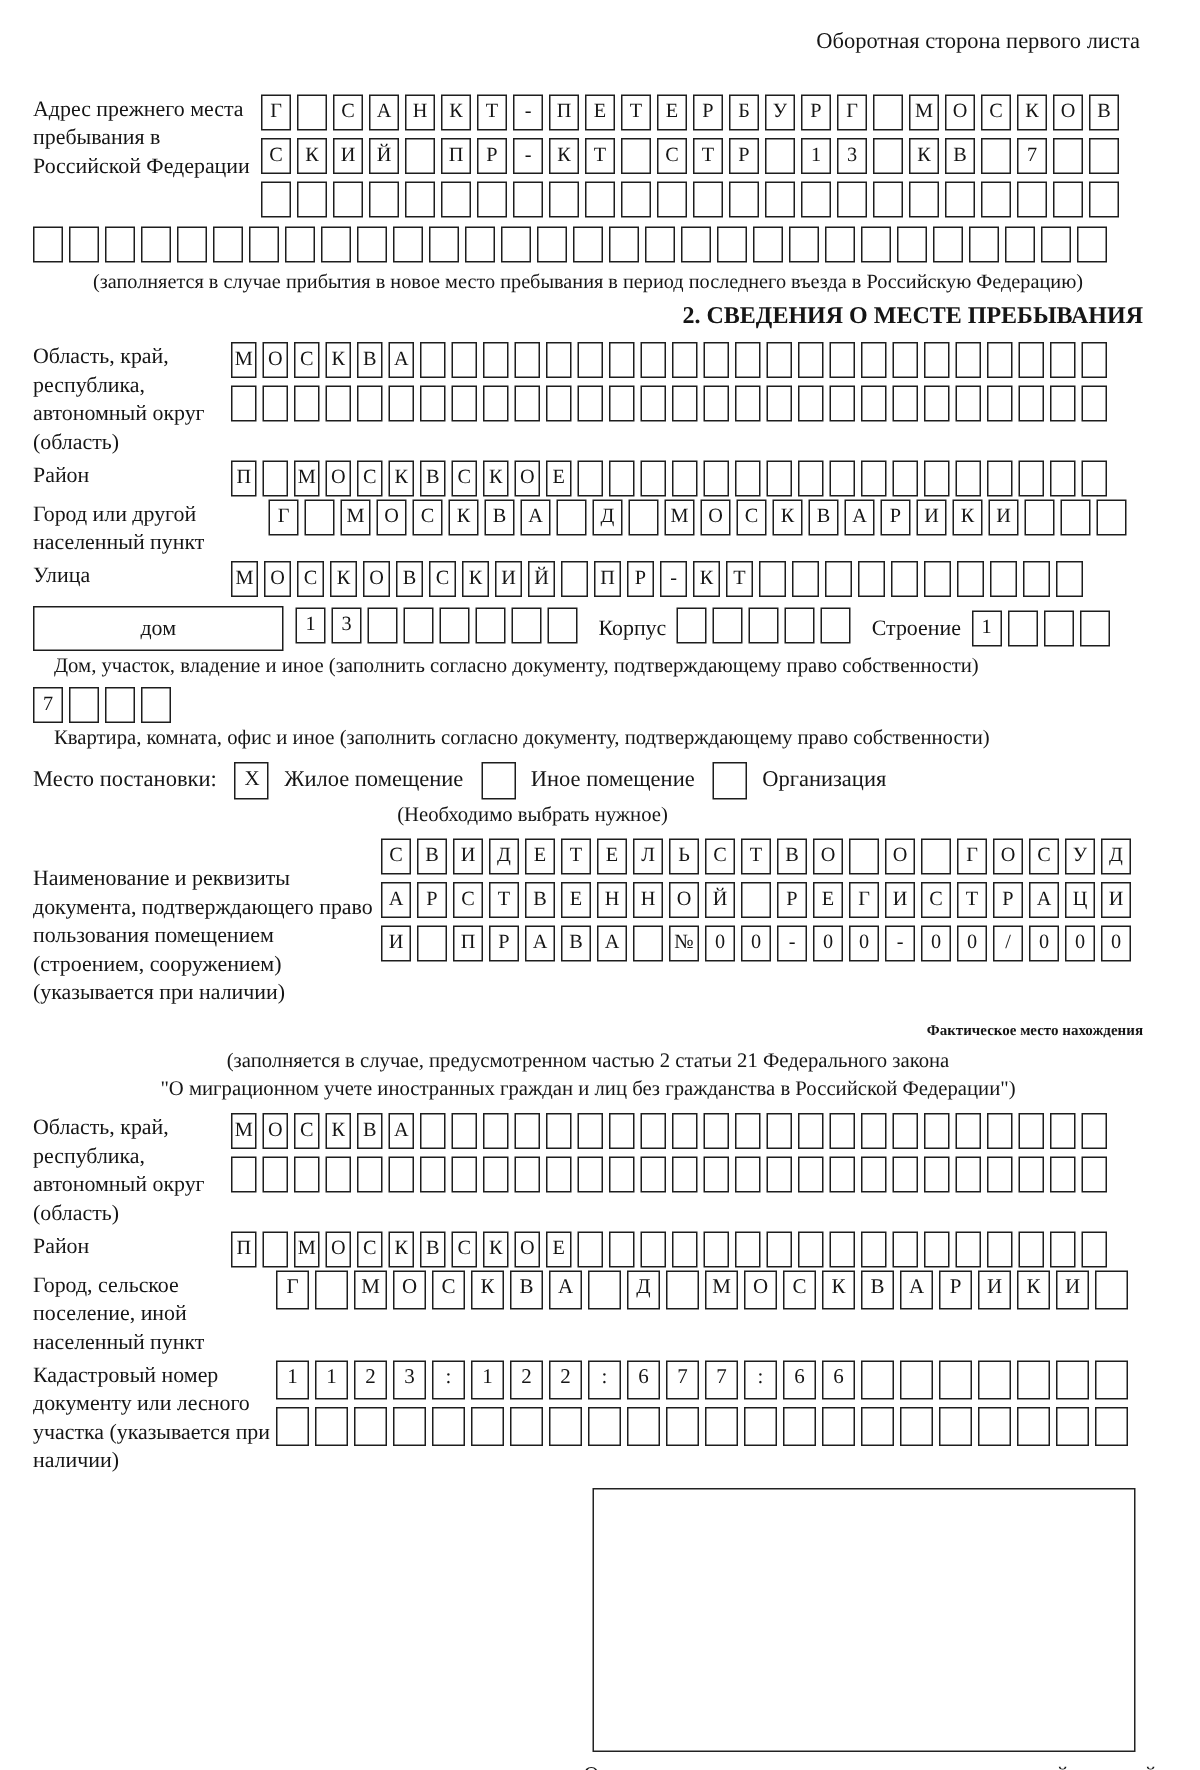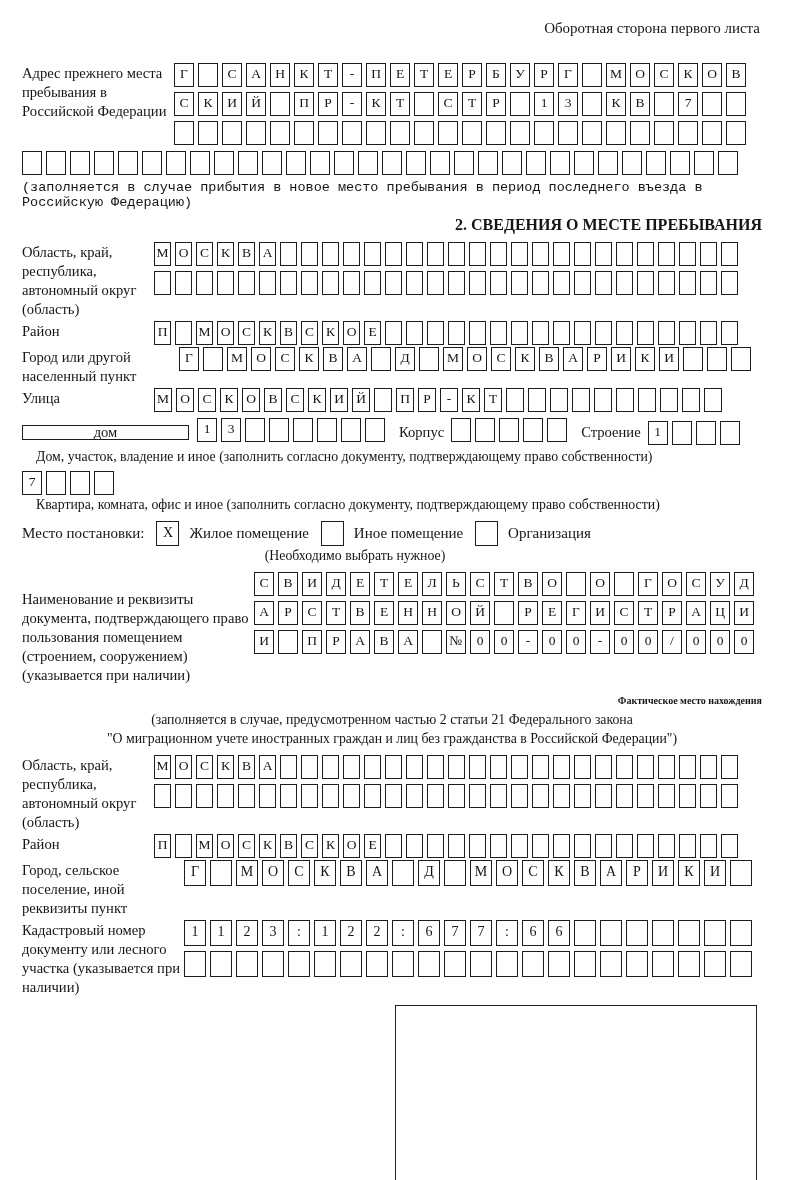--- a/index.html
+++ b/index.html
@@ -21,27 +21,27 @@
   .boxrow:last-child{margin-bottom:0;}
   .cell{flex:none;display:inline-block;box-sizing:border-box;border:1.6px solid #1d1d1d;
         height:24px;background:#fff;text-align:center;font-size:13.5px;line-height:20px;}
   .r24 .cell{width:20px;}
   .r30 .cell{width:20px;}
   .r28 .cell{width:17px;}
   .r26 .cell{width:18px;}
   .r21 .cell{width:20px;}
   .r22 .cell{width:22px;height:26px;line-height:22px;font-size:14px;}
 
-  .caption{font-size:13.5px;text-align:left;margin:3px 0 4px 0;font-family:Liberation Mono, monospace;}
+  .caption{font-size:13.5px;text-align:center;margin:3px 0 4px 0;}
   .sec-title{font-size:16px;font-weight:bold;text-align:right;margin:6px 0 8px 0;}
   .fact-title{font-size:10px;font-weight:bold;text-align:right;margin:10px 0 6px 0;}
   .note-c{font-size:13.8px;text-align:center;margin:0 0 3px 0;}
 
   .houserow{display:flex;align-items:center;margin:6px 0 2px 0;}
-  .labelbox{box-sizing:border-box;border:1.7px solid #1d1d1d;height:15px;
+  .labelbox{box-sizing:border-box;border:1.7px solid #1d1d1d;height:30px;
             display:flex;align-items:center;justify-content:center;
             font-size:14.6px;flex:none;}
   .lb167{width:167px;margin-right:8px;}
   .lb200{width:200px;margin-right:8px;}
   .inline-lbl{font-size:14.6px;margin:0 7px 0 14px;flex:none;}
   .subnote{font-size:13.8px;margin:2px 0 6px 14px;}
 
   .stayrow{display:flex;align-items:center;font-size:15px;margin:8px 0 2px 0;}
   .checkbox{box-sizing:border-box;flex:none;width:23px;height:25px;border:1.7px solid #1d1d1d;
             text-align:center;font-size:14px;line-height:21px;margin:0 10px 0 12px;}
@@ -566,21 +566,21 @@
         <span class="cell"></span>
         <span class="cell"></span>
         <span class="cell"></span>
         <span class="cell"></span>
         <span class="cell"></span>
         <span class="cell"></span>
       </div>
   </div>
 
   <div class="block">
-    <div class="lbl w162">Город, сельское поселение, иной реквизиты пункт</div>
+    <div class="lbl w162">Город, сельское поселение, иной населенный пункт</div>
     <div class="boxrow r22">
         <span class="cell">Г</span>
         <span class="cell"></span>
         <span class="cell">М</span>
         <span class="cell">О</span>
         <span class="cell">С</span>
         <span class="cell">К</span>
         <span class="cell">В</span>
         <span class="cell">А</span>
         <span class="cell"></span>

